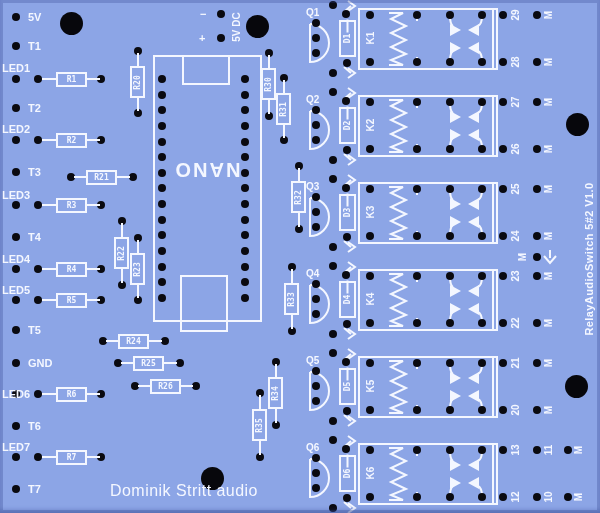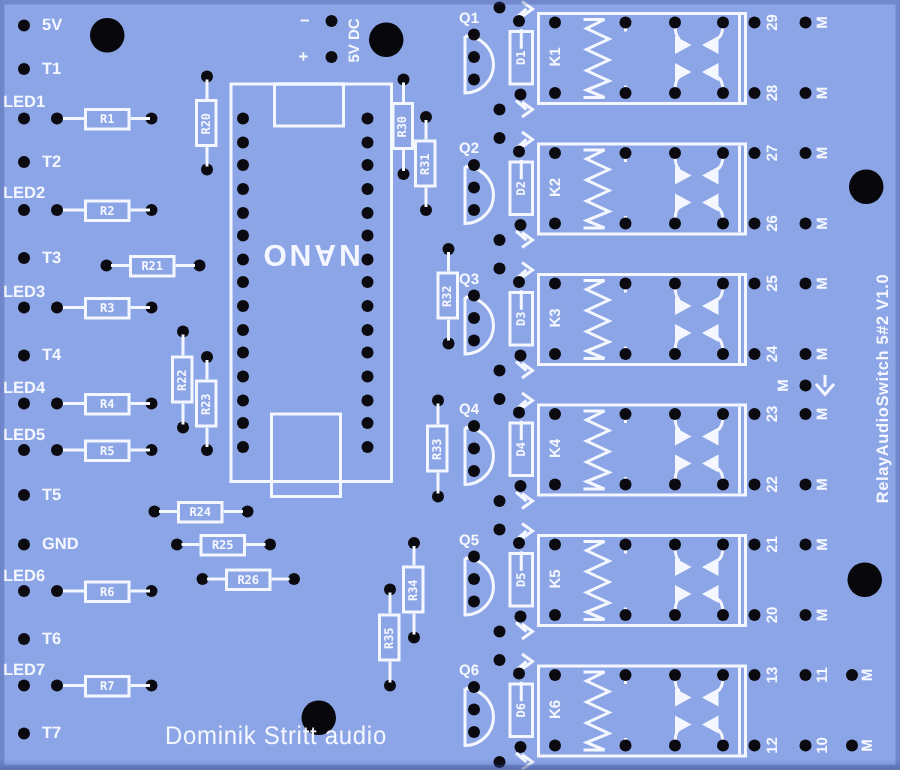--- a/index.html
+++ b/index.html
@@ -119,21 +119,21 @@
   <span class="lbl" style="left:28px;top:324px">T5</span>
   <span class="lbl" style="left:28px;top:357px">GND</span>
   <span class="lbl" style="left:28px;top:420px">T6</span>
   <span class="lbl" style="left:28px;top:483px">T7</span>
 
   <span class="lbl" style="left:2px;top:62px">LED1</span>
   <span class="lbl" style="left:2px;top:123px">LED2</span>
   <span class="lbl" style="left:2px;top:189px">LED3</span>
   <span class="lbl" style="left:2px;top:253px">LED4</span>
   <span class="lbl" style="left:2px;top:284px">LED5</span>
-  <span class="lbl" style="left:2px;top:378px">LED6</span>
+  <span class="lbl" style="left:2px;top:388px">LED6</span>
   <span class="lbl" style="left:2px;top:441px">LED7</span>
 
   <div class="lead-h" style="left:42px;top:79px;width:15px"></div>
   <div class="lead-h" style="left:87px;top:79px;width:13px"></div>
   <div class="body-h" style="left:56px;top:72px">
       <span>R1</span>
     </div>
   <div class="lead-h" style="left:42px;top:140px;width:15px"></div>
   <div class="lead-h" style="left:87px;top:140px;width:13px"></div>
   <div class="body-h" style="left:56px;top:133px">

